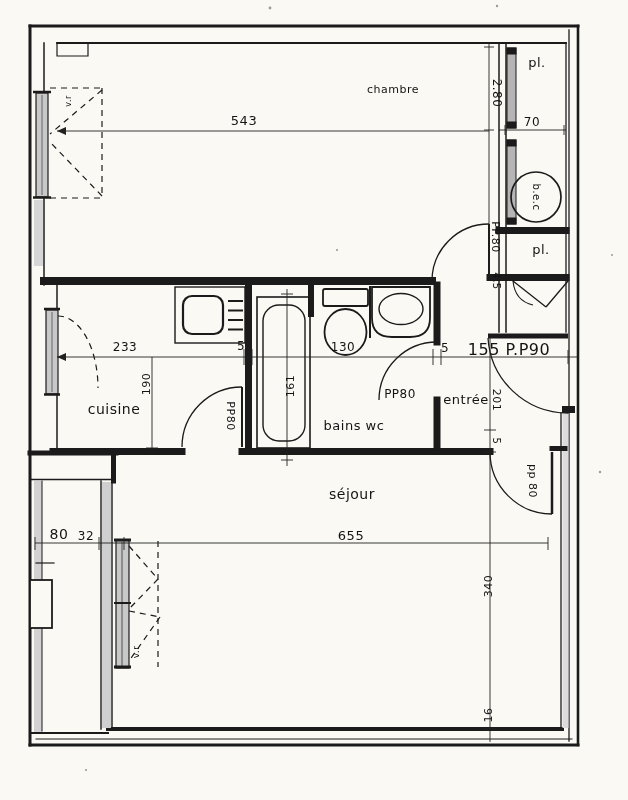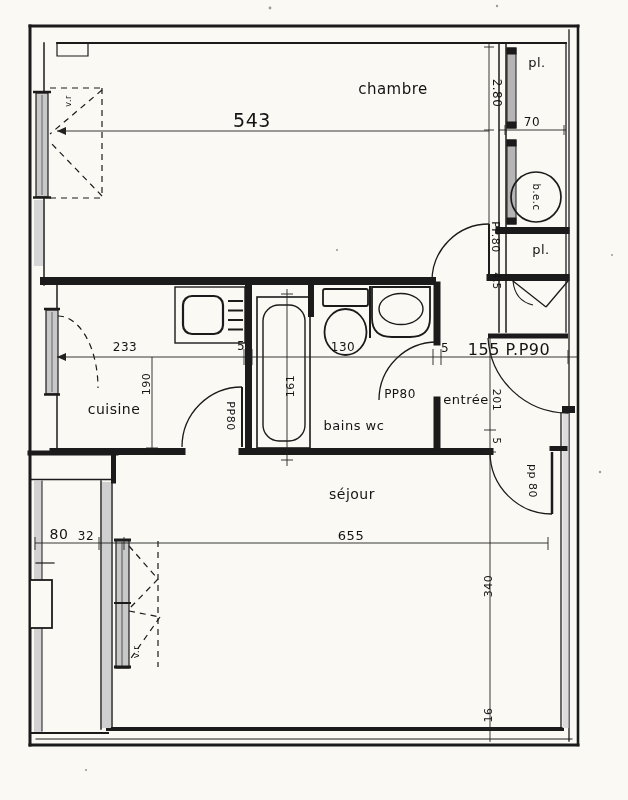--- a/index.html
+++ b/index.html
@@ -177,25 +177,25 @@
   <g fill="#9a9a9a" stroke="none">
     <circle cx="270" cy="8" r="1.4"></circle>
     <circle cx="497" cy="6" r="1.2"></circle>
     <circle cx="337" cy="250" r="1.1"></circle>
     <circle cx="600" cy="472" r="1.2"></circle>
     <circle cx="86" cy="770" r="1.1"></circle>
     <circle cx="612" cy="255" r="1"></circle>
   </g>
 </svg>
 
-  <div class="lbl" style="left:393px;top:89px;font-size:15px">chambre</div>
+  <div class="lbl" style="left:393px;top:89px;font-size:11px">chambre</div>
   <div class="lbl" style="left:537px;top:62px;font-size:13px">pl.</div>
   <div class="lbl rot" style="left:497px;top:93px;font-size:12px">2.80</div>
   <div class="lbl" style="left:532px;top:122px;font-size:12px">70</div>
-  <div class="lbl" style="left:252px;top:120px;font-size:19px">543</div>
+  <div class="lbl" style="left:244px;top:120px;font-size:13px">543</div>
   <div class="lbl rot" style="left:536px;top:197px;font-size:10px">b.e.c</div>
   <div class="lbl" style="left:541px;top:249px;font-size:13px">pl.</div>
   <div class="lbl rot" style="left:495px;top:237px;font-size:11px">PP.80</div>
   <div class="lbl rot" style="left:496px;top:281px;font-size:10px">4,5</div>
 
   <div class="lbl" style="left:125px;top:347px;font-size:12px">233</div>
   <div class="lbl" style="left:241px;top:346px;font-size:12px">5</div>
   <div class="lbl" style="left:343px;top:347px;font-size:12px">130</div>
   <div class="lbl" style="left:445px;top:348px;font-size:12px">5</div>
   <div class="lbl" style="left:509px;top:350px;font-size:16px">155 P.P90</div>

